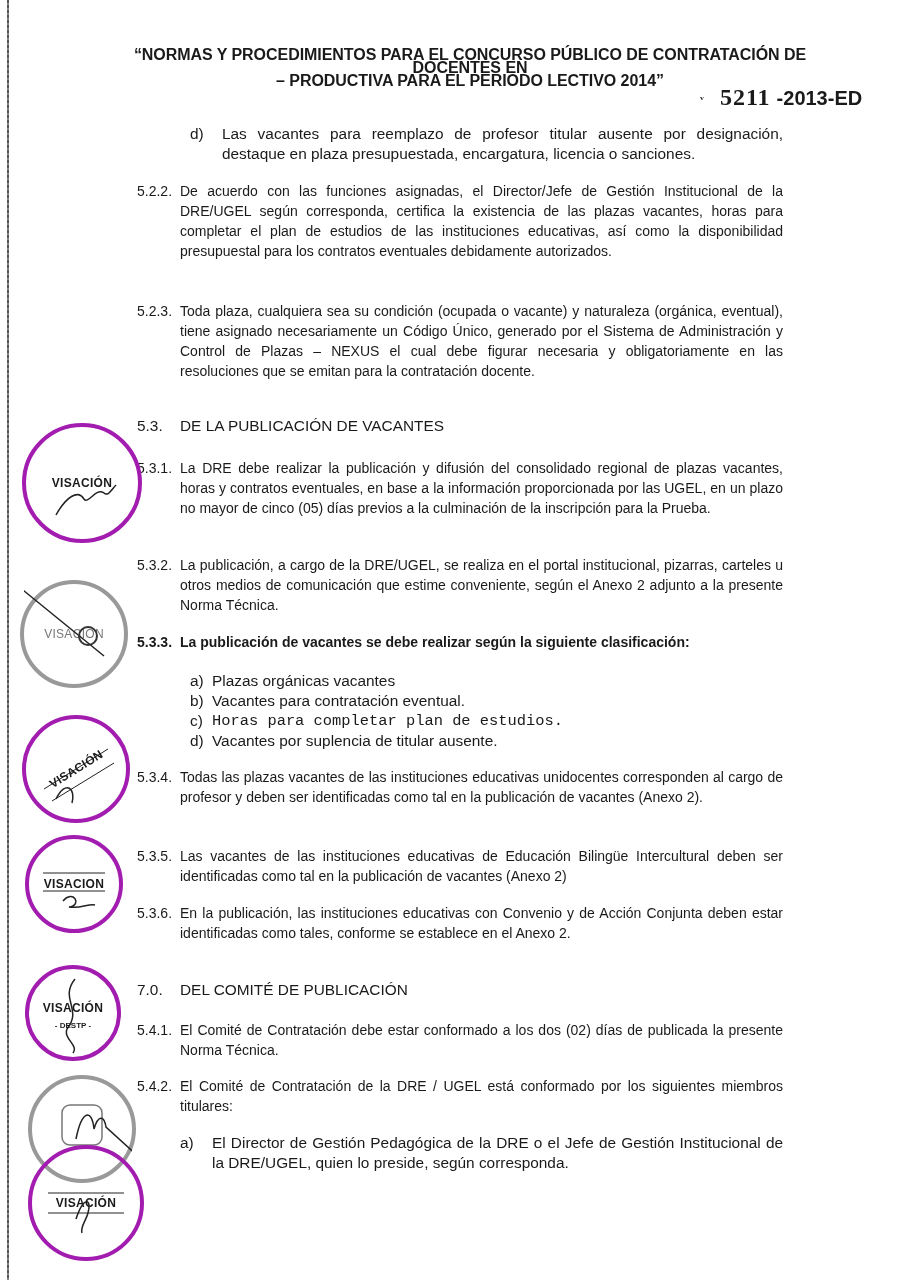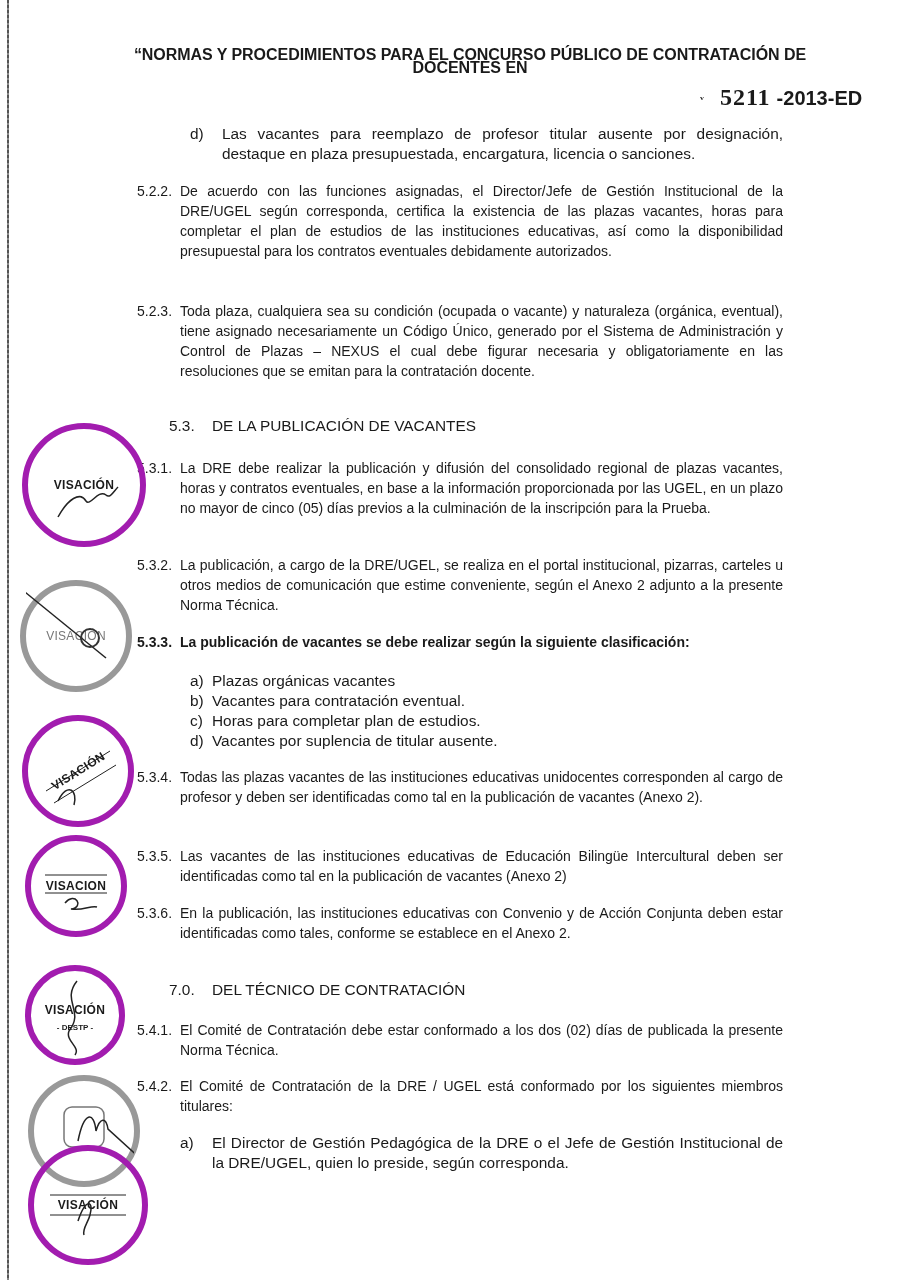--- a/index.html
+++ b/index.html
@@ -11,38 +11,39 @@
             font-weight: bold; font-size: 16px; line-height: 13px; letter-spacing: -0.05px; }
   .resnum { position: absolute; top: 84px; left: 700px; font-weight: bold; white-space: nowrap; }
   .resnum .tick { font-size: 13px; margin-right: 16px; vertical-align: 6px; font-family: "Liberation Serif", serif; }
   .resnum .num { font-family: "Liberation Serif", serif; font-size: 24px; letter-spacing: 1px; }
   .resnum .suffix { font-size: 20px; margin-left: 6px; }
   .p { position: absolute; left: 137px; width: 646px; font-size: 14px; line-height: 20px;
        text-align: justify; }
   .p .lbl { position: absolute; left: 0; top: 0; }
   .p .txt { display: block; margin-left: 43px; }
   .heading { position: absolute; left: 137px; font-size: 15.4px; line-height: 20px; }
-  .heading .lbl { display: inline-block; width: 43px; margin-left: 32px; }
+  .heading .lbl { display: inline-block; width: 43px; }
   .li { position: absolute; font-size: 15.4px; line-height: 20px; }
   .li .lbl { position: absolute; left: 0; }
   .li .txt { display: block; margin-left: 32px; text-align: justify; }
-  .stamp { position: absolute; border: 6px solid #a21caf; border-radius: 50%;
+  .stamp { position: absolute; border: 4px solid #a21caf; border-radius: 50%;
            display: flex; align-items: center; justify-content: center; }
   .stamp .vis { font-weight: bold; font-size: 12px; letter-spacing: 0.3px; }
   .stamp svg { position: absolute; left: 0; top: 0; }
   .stamp.faint { border-color: #999; color: #888; }
   .stamp .sub { position: absolute; font-size: 8px; font-weight: bold; text-align: center; }
 </style>
 </head>
 <body>
 
 <div class="binding-line"></div>
 
 <div class="header">
   <div>“NORMAS Y PROCEDIMIENTOS PARA EL CONCURSO PÚBLICO DE  CONTRATACIÓN DE DOCENTES EN</div>
+  <div>– PRODUCTIVA PARA EL PERIODO LECTIVO 2014”</div>
 </div>
 
 <div class="resnum">
   <span class="tick">ᵥ</span><span class="num">5211</span><span class="suffix">-2013-ED</span>
 </div>
 
 <div class="li" style="top:124px; left:190px; width:593px;">
   <span class="lbl">d)</span>
   <span class="txt">Las vacantes para reemplazo de profesor titular ausente por designación, destaque en plaza presupuestada, encargatura, licencia o sanciones.</span>
 </div>
@@ -79,21 +80,21 @@
 <div class="li" style="top:671px; left:190px; width:500px;">
   <span class="lbl">a)</span>
   <span class="txt" style="margin-left:22px;">Plazas orgánicas vacantes</span>
 </div>
 <div class="li" style="top:691px; left:190px; width:500px;">
   <span class="lbl">b)</span>
   <span class="txt" style="margin-left:22px;">Vacantes para contratación eventual.</span>
 </div>
 <div class="li" style="top:711px; left:190px; width:500px;">
   <span class="lbl">c)</span>
-  <span class="txt" style="margin-left:22px;">Horas para completar plan de estudios.</span>
+  <span class="txt" style="margin-left:22px;font-family:Liberation Mono, monospace;">Horas para completar plan de estudios.</span>
 </div>
 <div class="li" style="top:731px; left:190px; width:500px;">
   <span class="lbl">d)</span>
   <span class="txt" style="margin-left:22px;">Vacantes por suplencia de titular ausente.</span>
 </div>
 
 <div class="p" style="top:767px;">
   <span class="lbl">5.3.4.</span>
   <span class="txt">Todas las plazas vacantes de las instituciones educativas unidocentes corresponden al cargo de profesor y deben ser identificadas como tal en la publicación de vacantes (Anexo 2).</span>
 </div>
@@ -102,21 +103,21 @@
   <span class="lbl">5.3.5.</span>
   <span class="txt">Las vacantes de las instituciones educativas de Educación Bilingüe Intercultural deben ser identificadas como tal en la publicación de vacantes (Anexo 2)</span>
 </div>
 
 <div class="p" style="top:903px;">
   <span class="lbl">5.3.6.</span>
   <span class="txt">En la publicación, las instituciones educativas con Convenio y de Acción Conjunta deben estar identificadas como tales, conforme se establece  en el Anexo 2.</span>
 </div>
 
 <div class="heading" style="top:980px;">
-  <span class="lbl">7.0.</span><span>DEL TÉCNICO DE CONTRATACIÓN</span>
+  <span class="lbl">7.0.</span><span>DEL COMITÉ DE PUBLICACIÓN</span>
 </div>
 
 <div class="p" style="top:1020px;">
   <span class="lbl">5.4.1.</span>
   <span class="txt">El Comité de Contratación debe estar conformado a los dos (02) días de publicada la presente Norma Técnica.</span>
 </div>
 
 <div class="p" style="top:1076px;">
   <span class="lbl">5.4.2.</span>
   <span class="txt">El Comité de Contratación de la DRE / UGEL está conformado por los siguientes miembros titulares:</span>

